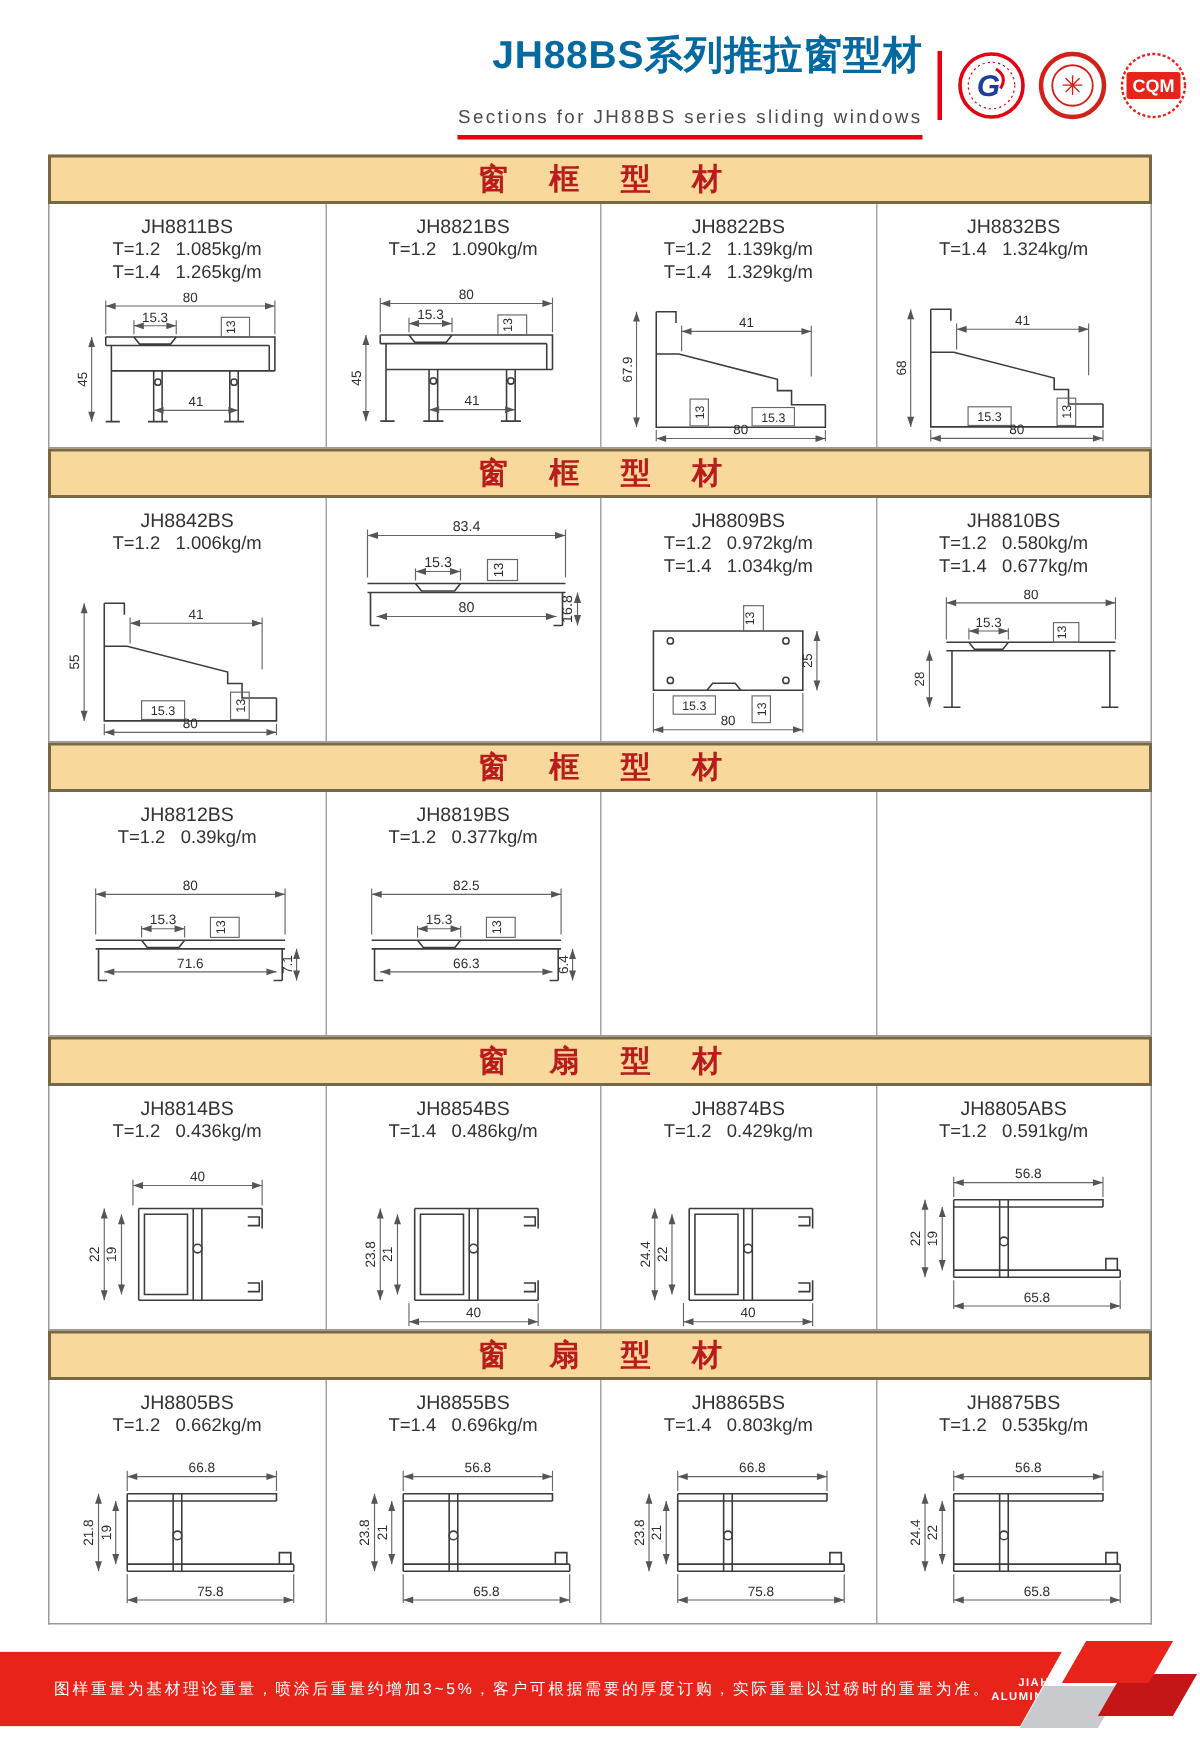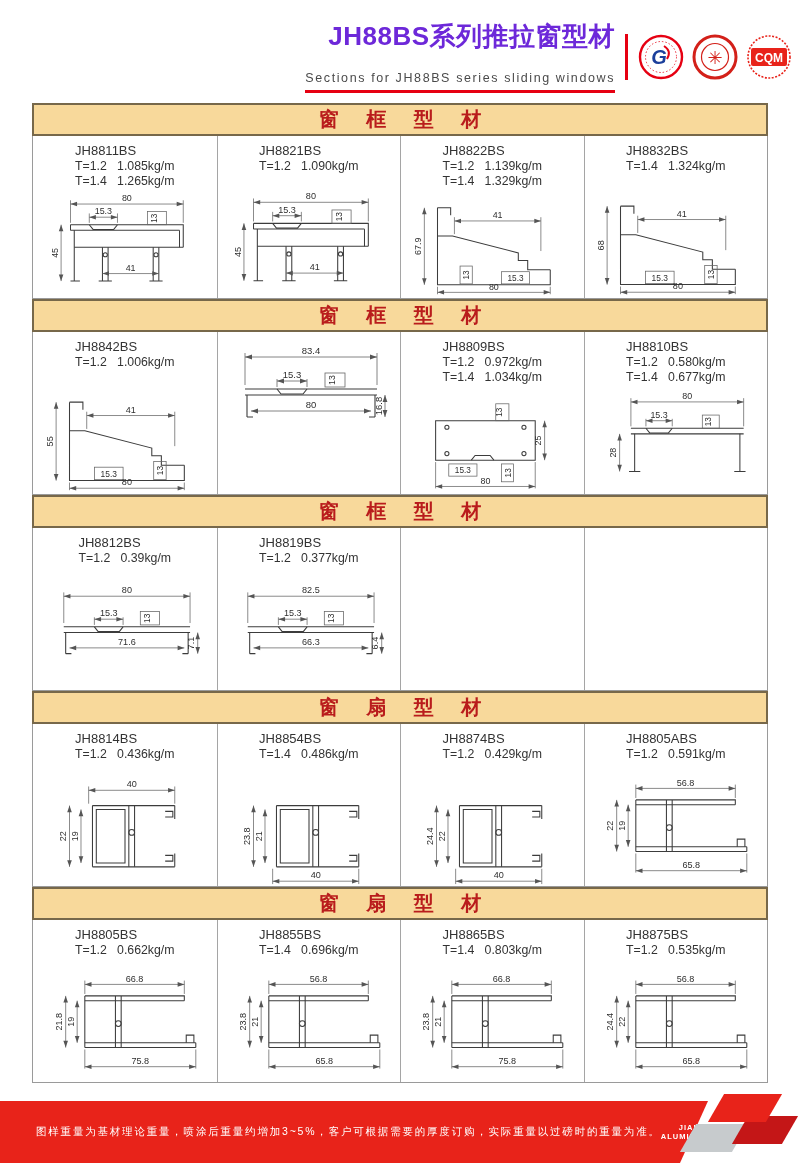--- a/index.html
+++ b/index.html
@@ -3,45 +3,45 @@
 <meta charset="utf-8">
 <style>
   html,body{margin:0;padding:0;}
   body{
     width:800px;height:1167px;position:relative;background:#ffffff;
     font-family:"Liberation Sans","DejaVu Sans",sans-serif;color:#333;overflow:hidden;
   }
   
   .hdr{position:absolute;top:22px;left:0;right:8px;display:flex;justify-content:flex-end;align-items:center;gap:10px;}
   .hdr-title-block{text-align:right;border-bottom:3px solid #e60012;padding-bottom:5px;}
-  .hdr-title{font-size:26px;font-weight:bold;color:#6d28d9;letter-spacing:0.5px;line-height:1.1;}
+  .hdr-title{font-size:26px;font-weight:bold;color:#0369a1;letter-spacing:0.5px;line-height:1.1;}
   .hdr-sub{font-size:12.5px;color:#4a4a4a;letter-spacing:1.6px;margin-top:20px;}
   .hdr-divider{width:3px;height:46px;background:#e60012;}
   .hdr-logos{display:flex;gap:8px;align-items:center;}
   .hdr-logos svg{display:block;}
   
   .table{position:absolute;left:32px;top:103px;width:736px;}
   .sec-header{
     height:29px;background:#f8d99b;border:2px solid #77684a;
     display:flex;align-items:center;justify-content:center;
     font-size:20px;font-weight:bold;color:#b91c1c;letter-spacing:11px;text-indent:11px;
   }
   .sec-body{
     display:grid;grid-template-columns:repeat(4,1fr);height:162px;
     border:1px solid #9a9a9a;border-top:none;background:#fff;
   }
   .cell{overflow:hidden;display:flex;flex-direction:column;align-items:center;padding-top:7px;}
   .cell + .cell{border-left:1px solid #a5a5a5;}
-  .cell-head{height:46px;text-align:left;}
+  .cell-head{height:46px;text-align:center;}
   .code{font-size:13px;color:#333;line-height:1.25;}
   .spec{font-size:12.3px;color:#333;line-height:1.22;white-space:pre;}
   svg text{font-family:"Liberation Sans","DejaVu Sans",sans-serif;}
   
   .footer-band{
-    position:absolute;left:0;top:1101px;width:708px;height:62px;background:#e8231a;
+    position:absolute;left:0;top:1101px;width:708px;height:50px;background:#e8231a;
     clip-path:polygon(0 0,100% 0,calc(100% - 28px) 100%,0 100%);
     display:flex;align-items:center;color:#fff;
   }
   .footer-note{font-size:10.5px;letter-spacing:1.8px;padding-left:36px;white-space:nowrap;}
   .footer-brand{margin-left:auto;display:flex;align-items:center;padding-right:46px;}
   .brand-lines{display:flex;flex-direction:column;text-align:right;font-size:7.5px;letter-spacing:1px;line-height:1.25;font-weight:bold;}
   .brand-sep{width:1px;height:22px;background:#fff;margin:0 7px;}
   .footer-page{font-size:20px;font-weight:bold;line-height:1;}
   .footer-logo{position:absolute;left:678px;top:1086px;width:122px;height:78px;}
   .pl{position:absolute;transform:skewX(-30deg);}

